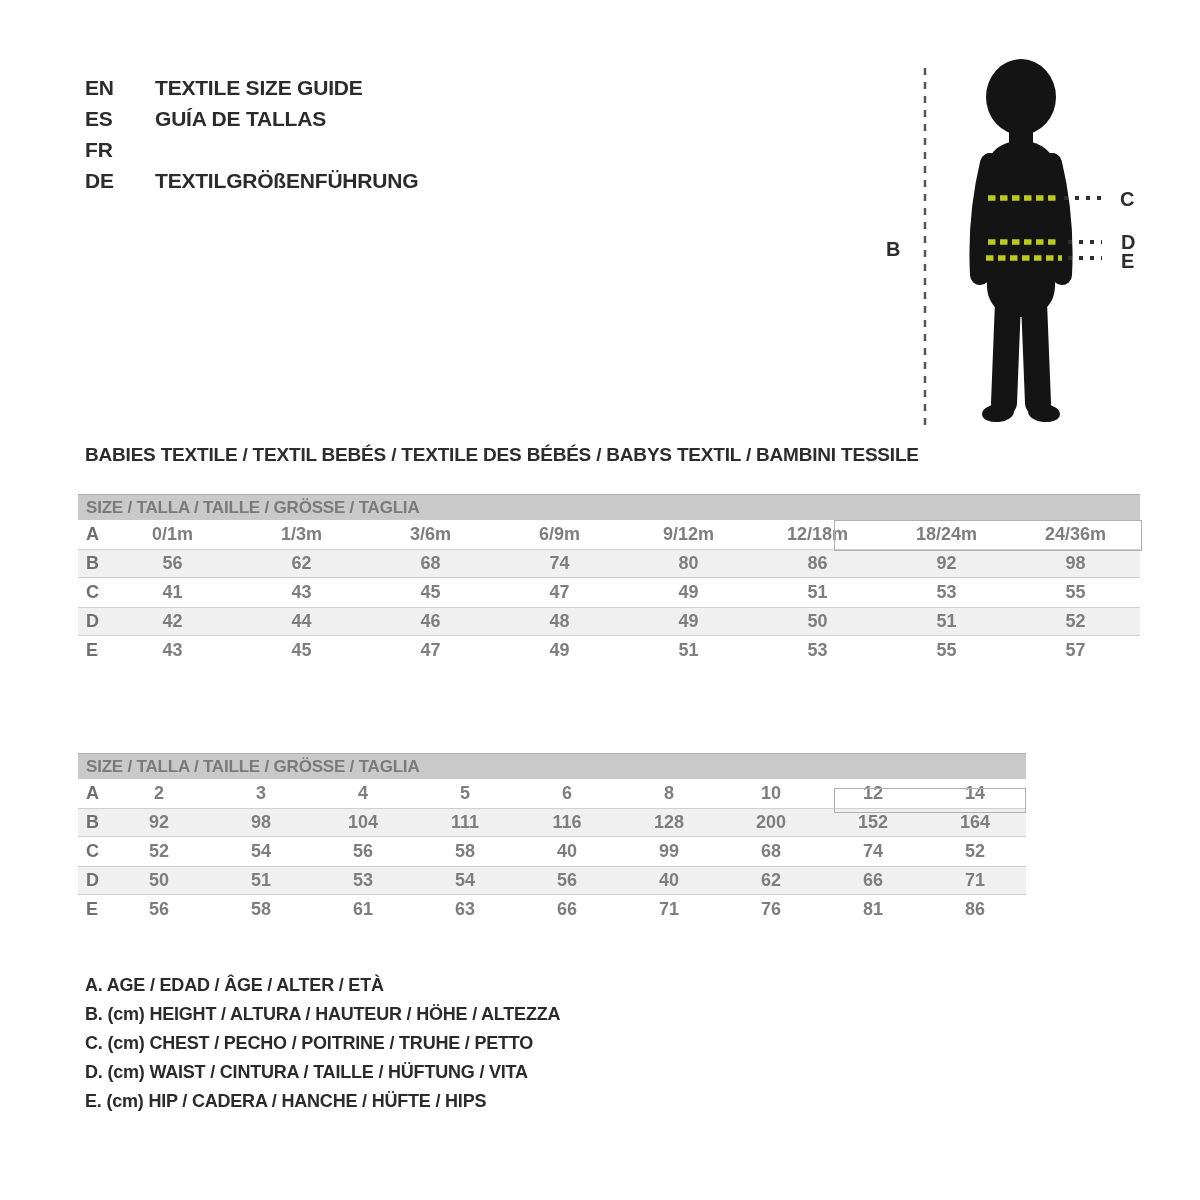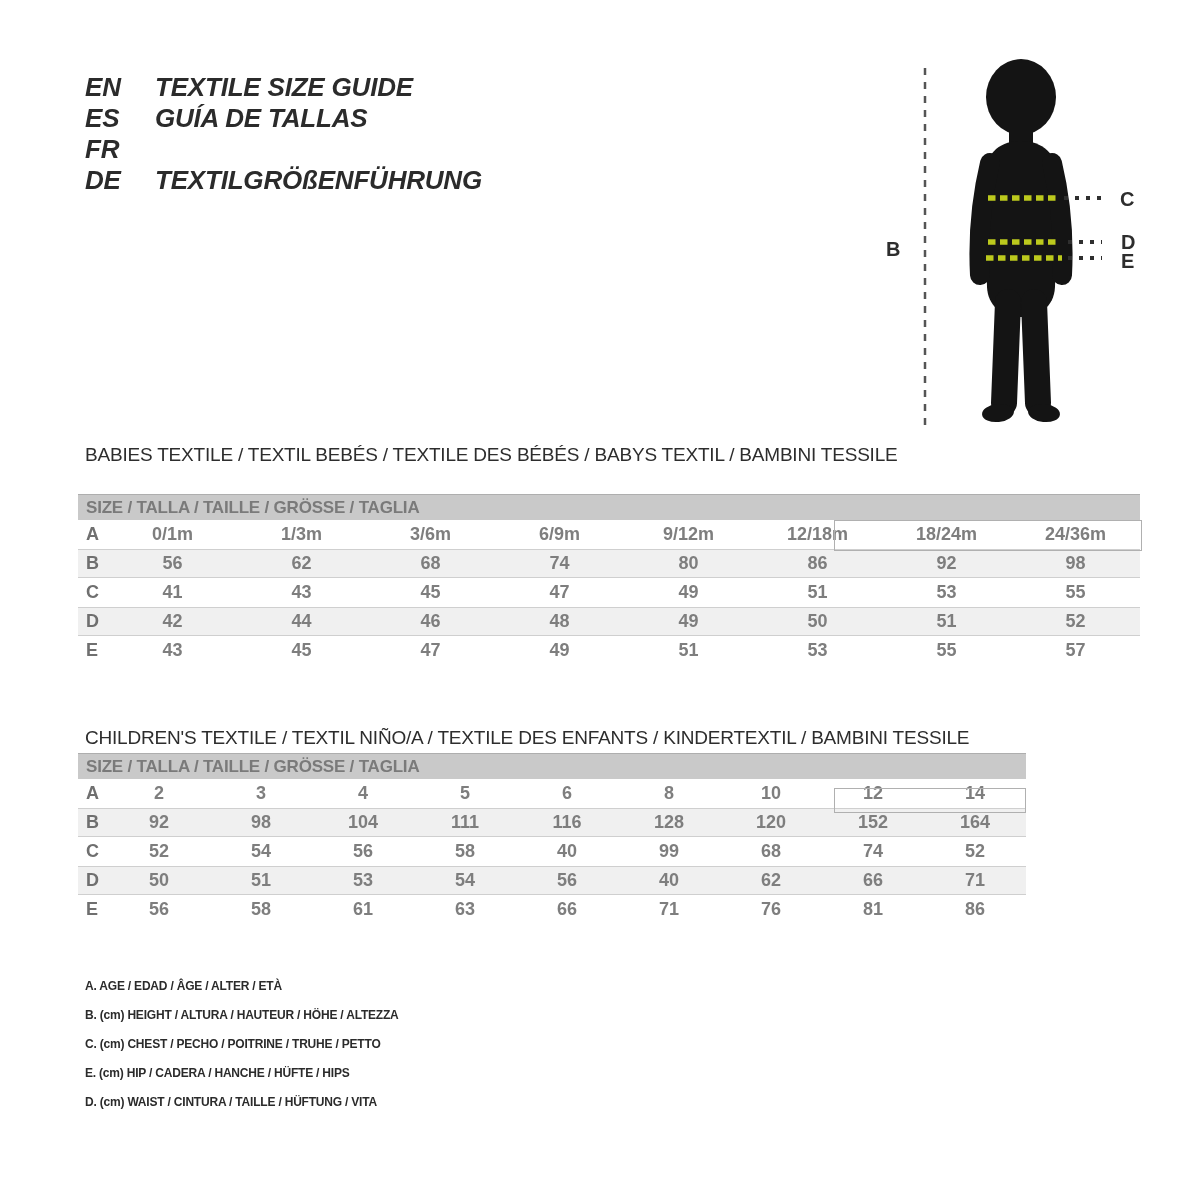--- a/index.html
+++ b/index.html
@@ -3,38 +3,38 @@
 <meta charset="utf-8">
 <style>
   html,body{margin:0;padding:0;background:#fff;}
   #canvas{
     position:relative;width:1200px;height:1200px;background:#ffffff;overflow:hidden;
     font-family:"Liberation Sans", sans-serif;
     -webkit-font-smoothing:antialiased;
   }
   
   .lang-block{position:absolute;left:85px;top:72px;}
-  .lang-row{display:flex;height:31px;align-items:center;font-size:26px;font-weight:700;color:#2b2b2b;letter-spacing:-0.2px;font-style:italic;}
+  .lang-row{display:flex;height:31px;align-items:center;font-size:21px;font-weight:700;color:#2b2b2b;letter-spacing:-0.2px;}
   .lang-code{width:70px;}
   
   .fig-label{position:absolute;font-size:20px;font-weight:700;color:#2d2d2d;}
   
-  .sec-title{position:absolute;font-size:19px;font-weight:400;color:#2d2d2d;letter-spacing:-0.2px;white-space:nowrap;}
+  .sec-title{position:absolute;font-size:19px;font-weight:700;color:#2d2d2d;letter-spacing:-0.2px;white-space:nowrap;}
   
   .size-table{position:absolute;}
   .bar{height:26px;background:#c9c9c9;border-top:1px solid #aeaeae;display:flex;align-items:center;
        padding-left:8px;font-size:17px;font-weight:700;color:#7a7a7a;box-sizing:border-box;letter-spacing:-0.2px;text-align:center;}
   .t-row{display:flex;height:29px;align-items:center;box-sizing:border-box;font-size:18px;font-weight:700;color:#7e7e7e;}
   .t-row.stripe{background:#f0f0f0;border-top:1px solid #cfcfcf;border-bottom:1px solid #cfcfcf;}
   .t-row .lbl{width:30px;padding-left:8px;color:#6f6f6f;box-sizing:border-box;}
   .t-row .cell{flex:1;text-align:center;}
   .hl-box{position:absolute;border:1px solid #b0b0b0;background:transparent;box-sizing:border-box;}
   
   .legend-block{position:absolute;left:85px;top:971px;}
-  .legend-row{height:29px;display:flex;align-items:center;font-size:12px;font-weight:700;color:#2b2b2b;letter-spacing:-0.2px;}
+  .legend-row{height:29px;display:flex;align-items:center;font-size:18px;font-weight:700;color:#2b2b2b;letter-spacing:-0.2px;}
 </style>
 </head>
 <body>
 
 <div id="canvas">
 
   <div class="lang-block">
     <div class="lang-row">
       <span class="lang-code">EN</span>
       <span>TEXTILE SIZE GUIDE</span>
@@ -132,21 +132,20 @@
       <span class="cell">47</span>
       <span class="cell">49</span>
       <span class="cell">51</span>
       <span class="cell">53</span>
       <span class="cell">55</span>
       <span class="cell">57</span>
     </div>
   </div>
   <div class="hl-box" style="left:834px;top:520px;width:308px;height:31px;"></div>
 
-  <div class="sec-title" style="left:85px;top:727px;">CHILDREN'S TEXTILE / TEXTIL NIÑO/A / TEXTILE DES ENFANTS / KINDERTEXTIL / BAMBINI TESSILE</div>
 
   <div class="size-table" style="left:78px;top:753px;width:948px;">
     <div class="bar">SIZE / TALLA / TAILLE / GRÖSSE / TAGLIA</div>
     <div class="t-row">
       <span class="lbl">A</span>
       <span class="cell">2</span>
       <span class="cell">3</span>
       <span class="cell">4</span>
       <span class="cell">5</span>
       <span class="cell">6</span>
@@ -156,21 +155,21 @@
       <span class="cell">14</span>
     </div>
     <div class="t-row stripe">
       <span class="lbl">B</span>
       <span class="cell">92</span>
       <span class="cell">98</span>
       <span class="cell">104</span>
       <span class="cell">111</span>
       <span class="cell">116</span>
       <span class="cell">128</span>
-      <span class="cell">120</span>
+      <span class="cell">200</span>
       <span class="cell">152</span>
       <span class="cell">164</span>
     </div>
     <div class="t-row">
       <span class="lbl">C</span>
       <span class="cell">52</span>
       <span class="cell">54</span>
       <span class="cell">56</span>
       <span class="cell">58</span>
       <span class="cell">40</span>
@@ -203,17 +202,17 @@
       <span class="cell">81</span>
       <span class="cell">86</span>
     </div>
   </div>
   <div class="hl-box" style="left:834px;top:788px;width:192px;height:25px;"></div>
 
   <div class="legend-block">
     <div class="legend-row">A. AGE / EDAD / ÂGE / ALTER / ETÀ</div>
     <div class="legend-row">B. (cm) HEIGHT / ALTURA / HAUTEUR / HÖHE / ALTEZZA</div>
     <div class="legend-row">C. (cm) CHEST / PECHO / POITRINE / TRUHE / PETTO</div>
+    <div class="legend-row">D. (cm) WAIST / CINTURA / TAILLE / HÜFTUNG / VITA</div>
     <div class="legend-row">E. (cm) HIP / CADERA / HANCHE / HÜFTE / HIPS</div>
-    <div class="legend-row">D. (cm) WAIST / CINTURA / TAILLE / HÜFTUNG / VITA</div>
   </div>
 
 </div>
 
 </body></html>

